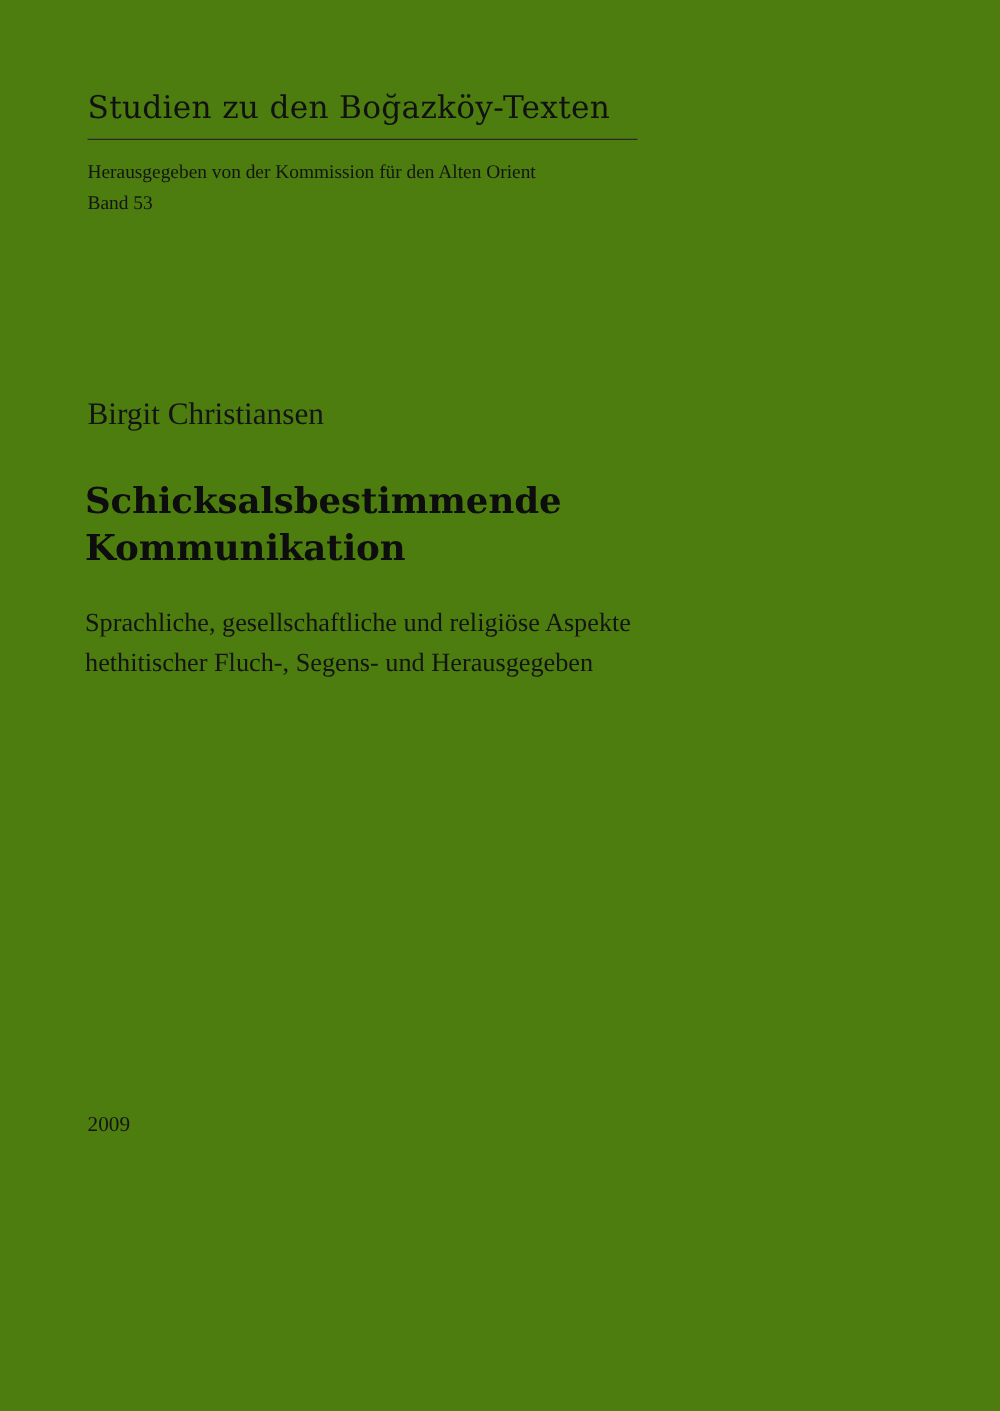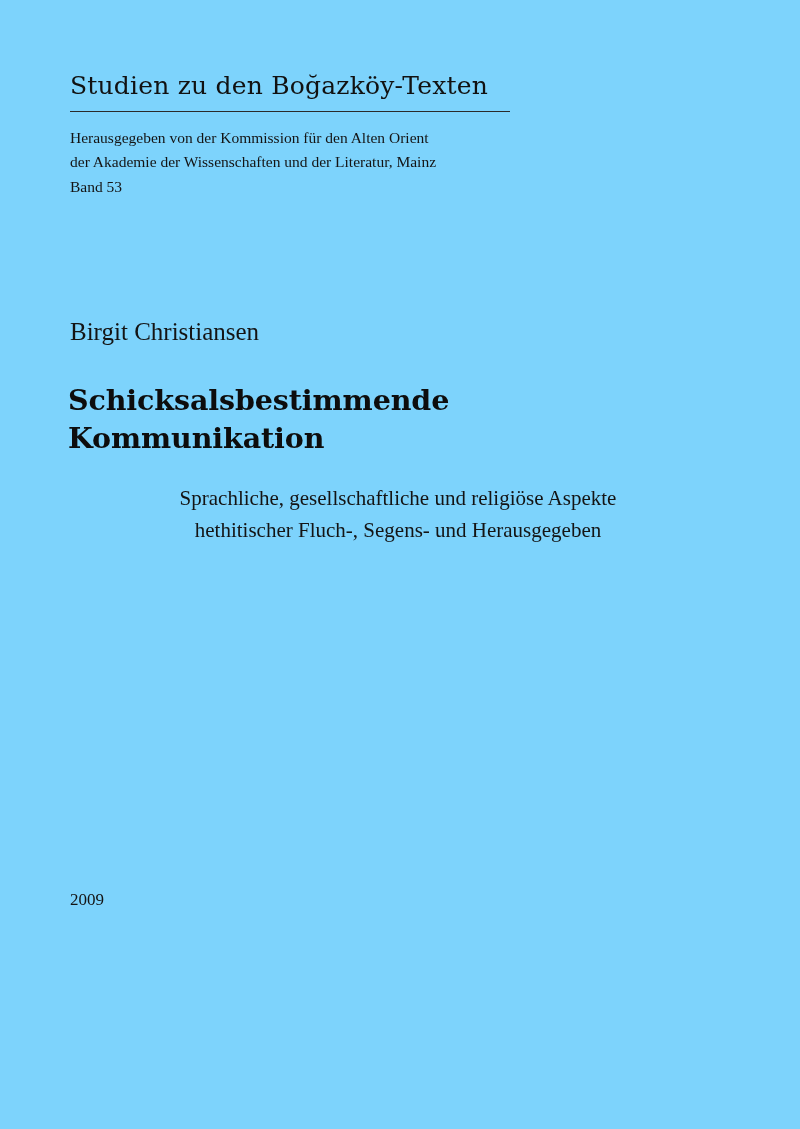--- a/index.html
+++ b/index.html
@@ -11,21 +11,21 @@
     width: 800px;
     height: 1129px;
     font-family: "Liberation Serif", serif;
     color: #1a1a1a;
     position: relative;
     overflow: hidden;
   }
   .page {
     position: absolute;
     inset: 0;
-    background: #7dd3fc;
+    background: #4d7c0f;
   }
   .series-block {
     position: absolute;
     left: 70px;
     top: 70px;
     width: 640px;
   }
   .series-title {
     font-family: "DejaVu Serif", "Liberation Serif", serif;
     font-size: 25px;
@@ -71,21 +71,20 @@
     font-weight: 700;
     line-height: 1.33;
     color: #0d0d0d;
     letter-spacing: -0.1px;
   }
   .subtitle {
     margin-top: 24px;
     font-size: 21px;
     line-height: 1.55;
     color: #141414;
-    text-align: center;
   }
 
   .year {
     position: absolute;
     left: 70px;
     top: 890px;
     font-size: 17px;
     color: #141414;
   }
   .publisher {
@@ -100,21 +99,20 @@
 </head>
 <body>
 
 <div class="page">
 
   <div class="series-block">
     <div class="series-title">Studien zu den Boğazköy-Texten</div>
     <hr class="series-rule">
     <div class="series-editor">
       <div>Herausgegeben von der Kommission für den Alten Orient</div>
-      <div>der Akademie der Wissenschaften und der Literatur, Mainz</div>
     </div>
     <div class="series-volume">Band 53</div>
   </div>
 
   <div class="author">Birgit Christiansen</div>
 
   <div class="title-block">
     <div class="main-title">
       <div>Schicksalsbestimmende</div>
       <div>Kommunikation</div>

